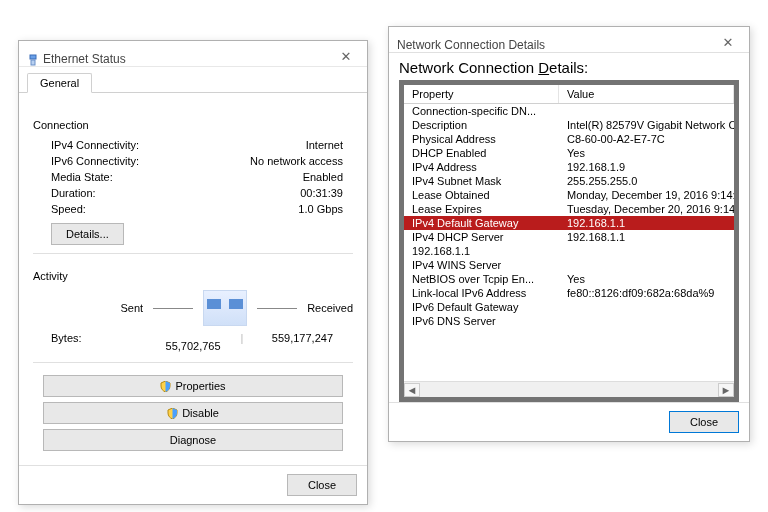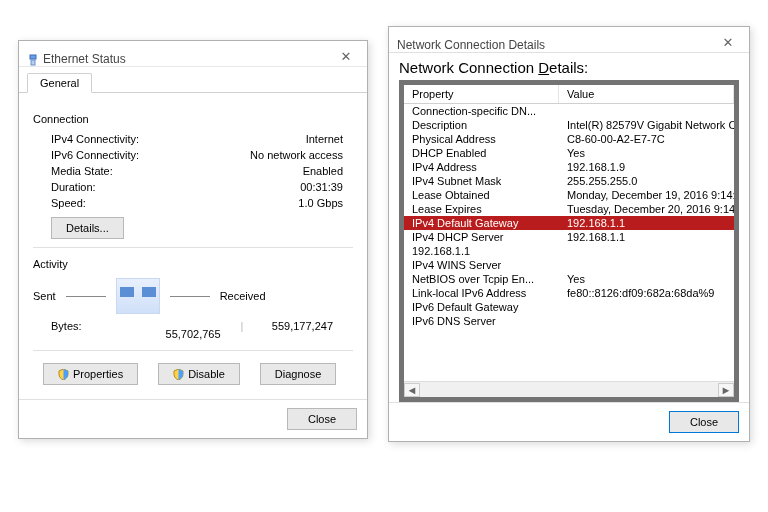--- a/index.html
+++ b/index.html
@@ -43,52 +43,52 @@
   .tab {
     background:#fff;
     border:1px solid #d0d0d0;
     border-bottom:1px solid #fff;
     border-radius:2px 2px 0 0;
     padding:3px 12px;
     margin-bottom:-1px;
     font-size:11px;
   }
   .pane { padding: 10px 14px; }
-  .group-label { font-size:11px; margin:10px 0 6px 0; color:#000; }
+  .group-label { font-size:11px; margin:16px 0 6px 0; color:#000; }
   .row { display:flex; justify-content:space-between; padding:2px 10px 2px 18px; font-size:11px; color:#000; }
   .hr { border-top:1px solid #e0e0e0; margin:8px 0; }
   .btn {
     display:inline-flex;
     align-items:center;
     justify-content:center;
     gap:4px;
     background:#e8e8e8;
     border:1px solid #b8b8b8;
     padding:3px 14px;
     font-size:11px;
     cursor:pointer;
     min-width:70px;
     height:22px;
   }
   .btn.default { border:1px solid #0078d7; }
   .shield {
     width:11px;height:11px;display:inline-block;
   }
-  .activity-row { display:flex;align-items:center;justify-content:flex-start;gap:10px;margin:8px 0 4px 0;}
+  .activity-row { display:flex;align-items:center;justify-content:flex-end;gap:10px;margin:8px 0 4px 0;}
   .activity-img { width:44px;height:36px;border:1px solid #c8d8f0;background:linear-gradient(#e8f0ff,#d0e0f8);position:relative;}
   .activity-img::before,.activity-img::after{content:"";position:absolute;width:14px;height:10px;background:#5a8fd6;top:8px;}
   .activity-img::before{left:3px;}
   .activity-img::after{right:3px;}
   .dash{width:40px;border-top:1px solid #888;}
   .bytes-row{display:flex;padding:2px 10px 2px 18px;}
   .bytes-row .lbl{width:80px;}
   .bytes-row .sent{flex:1;text-align:right;padding-right:20px;margin-top:8px;}
   .bytes-row .recv{flex:1;text-align:right;padding-right:10px;}
   .footer{display:flex;justify-content:flex-end;padding:8px 10px;border-top:1px solid #e0e0e0;gap:6px;}
-  .btnrow{display:flex;gap:20px;padding:10px 10px 4px 10px;}
+  .btnrow{display:flex;gap:5px;padding:10px 10px 4px 10px;flex-direction:column;}
   
   .detlabel{font-size:15px;padding:6px 10px 4px 10px;}
   .detlabel span{text-decoration:underline;}
   .listview{margin:0 10px;border:5px solid #737373;height:322px;overflow:hidden;position:relative;}
   .lvhead{display:flex;border-bottom:1px solid #d0d0d0;background:#fff;}
   .lvhead .col{padding:3px 8px;font-size:11px;border-right:1px solid #e4e4e4;}
   .lvbody{overflow:hidden;height:285px;}
   .lvrow{display:flex;font-size:11px;}
   .lvrow .c1{width:155px;padding:1px 8px;white-space:nowrap;overflow:hidden;text-overflow:ellipsis;}
   .lvrow .c2{flex:1;padding:1px 8px;white-space:nowrap;overflow:hidden;}

